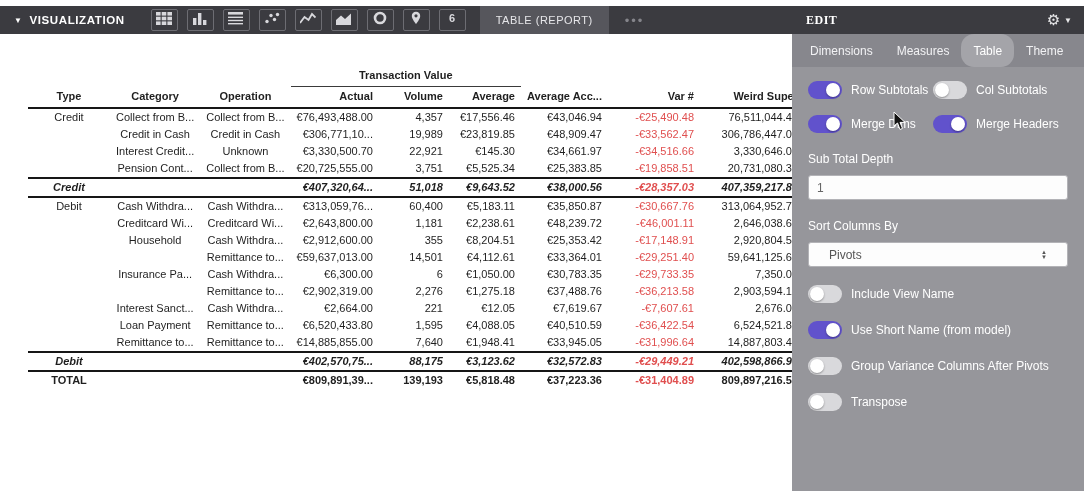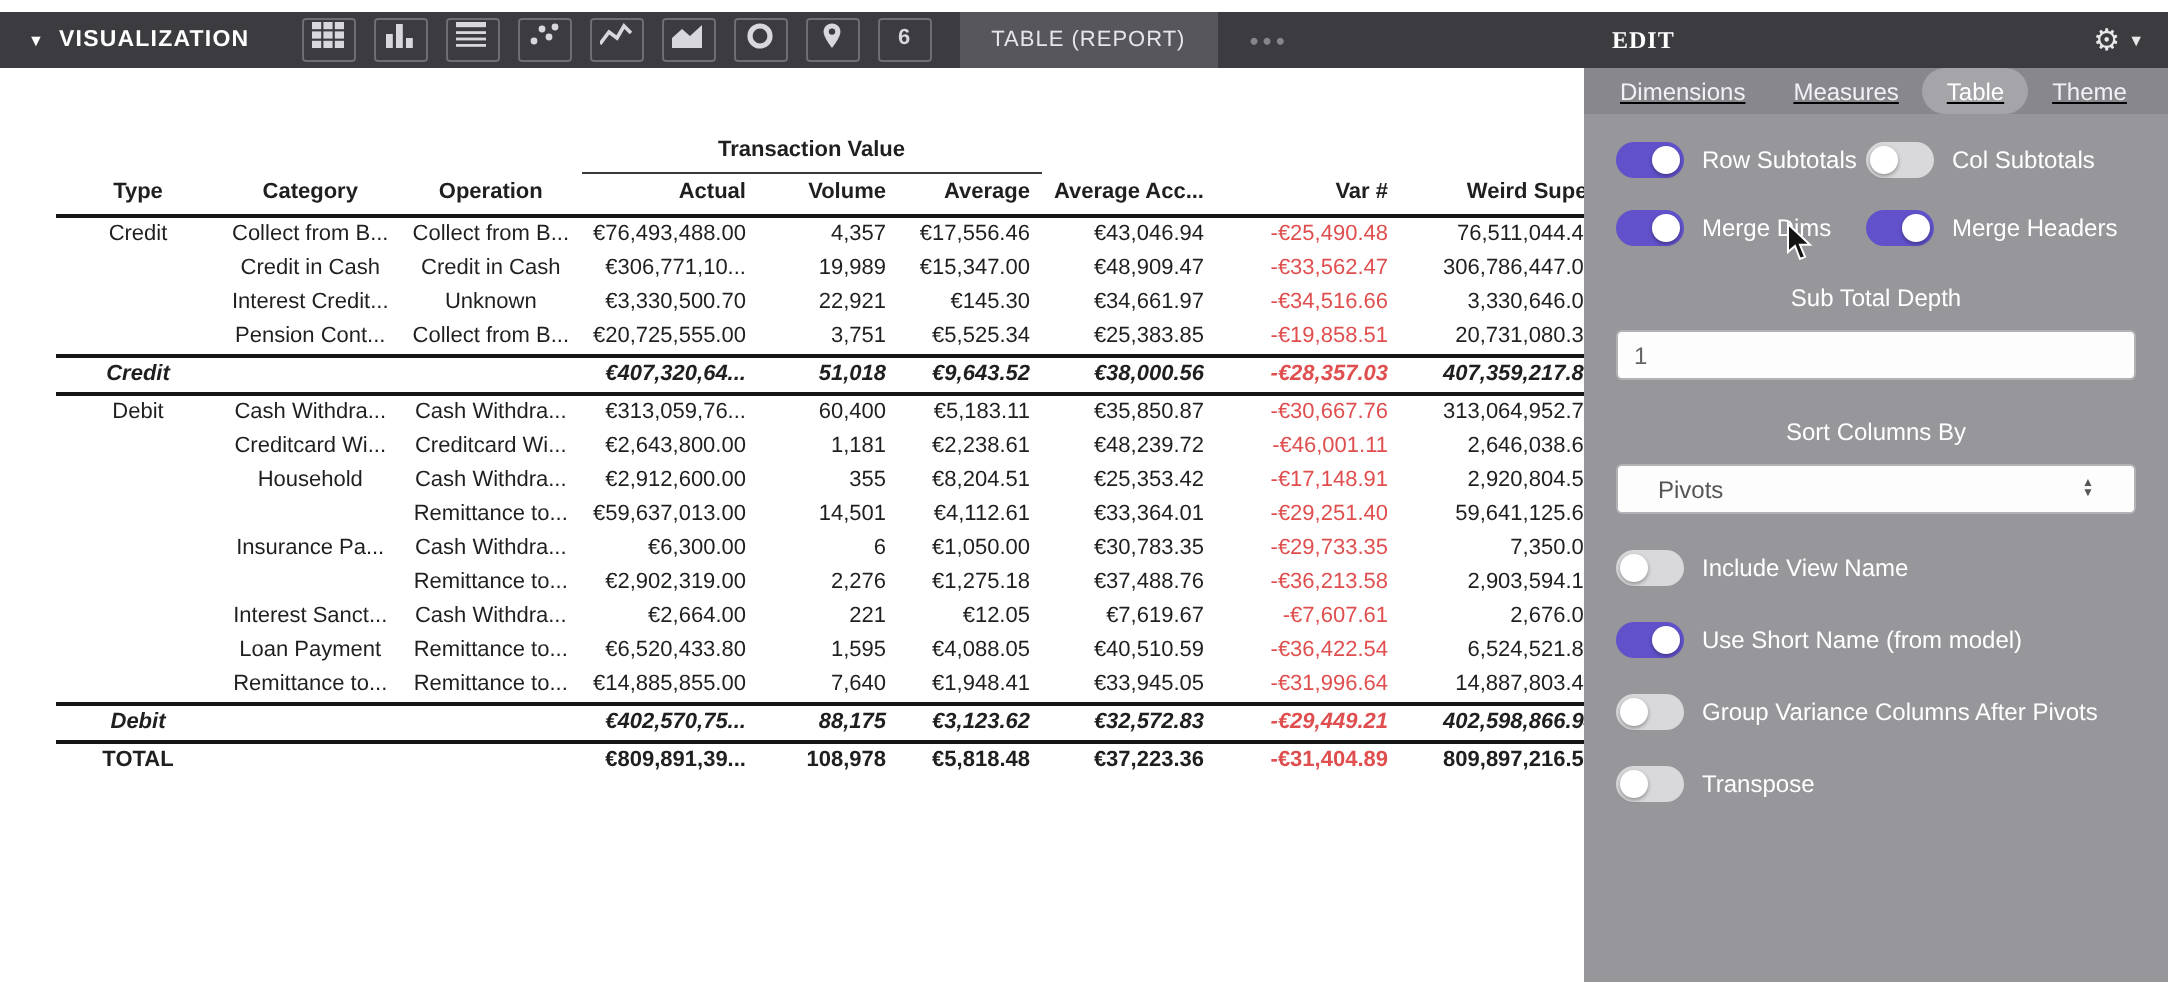--- a/index.html
+++ b/index.html
@@ -37,38 +37,38 @@
 
   
   .edit-panel { position: absolute; left: 792px; top: 6px; width: 292px; height: 485px;
     background: #96969b; }
   .edit-header { height: 28px; background: #3b3b40; display: flex; align-items: center;
     justify-content: space-between; padding: 0 12px 0 14px; font-family: Liberation Serif, serif; }
   .edit-title { color: #fff; font-weight: bold; font-size: 12px; letter-spacing: .5px; }
   .gear-wrap { color: #e8e8ea; font-size: 15px; display: flex; align-items: center; gap: 4px;
     cursor: pointer; }
   .gear-caret { font-size: 8px; }
-  .edit-tabs { height: 23px; background: #87878d; display: flex; align-items: stretch;
-    padding-left: 6px; text-decoration: underline; }
+  .edit-tabs { height: 33px; background: #87878d; display: flex; align-items: stretch;
+    padding-left: 6px; }
   .etab { display: flex; align-items: center; padding: 0 12px; color: #f2f2f4;
     font-size: 12px; cursor: pointer; }
   .etab.active { background: #a4a4a9; color: #fff; border-radius: 13px; }
   .panel-body { padding: 14px 16px 0 16px; }
   .toggle-grid { display: grid; grid-template-columns: 1fr 1.08fr; row-gap: 16px; }
   .toggle-row { display: flex; align-items: center; gap: 9px; }
   .switch { width: 34px; height: 18px; border-radius: 9px; position: relative;
     flex: 0 0 auto; cursor: pointer; }
   .switch.on { background: #6152cc; }
   .switch.off { background: #d9d9dc; }
   .knob { position: absolute; top: 2px; width: 14px; height: 14px; border-radius: 50%;
     background: #fff; box-shadow: 0 1px 2px rgba(0,0,0,.35); }
   .switch.on .knob { right: 2px; }
   .switch.off .knob { left: 2px; }
   .tlabel { color: #fff; font-size: 12px; }
-  .field-label { color: #fff; font-size: 12px; margin: 19px 0 9px; text-align: center; }
+  .field-label { color: #fff; font-size: 12px; margin: 19px 0 9px; }
   .text-input { width: 100%; height: 25px; border: 1px solid #b3b3b7; border-radius: 3px;
     background: #fdfdfd; font: 12px "Liberation Sans", sans-serif; color: #666; padding: 0 8px; }
   .select-box { width: 100%; height: 25px; border: 1px solid #b3b3b7; border-radius: 3px;
     background: #fdfdfd; display: flex; align-items: center; justify-content: space-between;
     padding: 0 20px; font-size: 12px; color: #555; cursor: pointer; }
   .stepper { display: flex; flex-direction: column; line-height: 5px; font-size: 6px;
     color: #555; }
   .toggle-list { }
   .toggle-list .toggle-row { margin-top: 18px; }
 
@@ -201,21 +201,21 @@
           <td class="num">€43,046.94</td>
           <td class="num varneg">-€25,490.48</td>
           <td class="num">76,511,044.46</td>
         </tr>
         <tr class="data">
           <td class="left"></td>
           <td class="left">Credit in Cash</td>
           <td class="left">Credit in Cash</td>
           <td class="num">€306,771,10...</td>
           <td class="num">19,989</td>
-          <td class="num">€15,347.00</td>
+          <td class="num">€23,819.85</td>
           <td class="num">€48,909.47</td>
           <td class="num varneg">-€33,562.47</td>
           <td class="num">306,786,447.00</td>
         </tr>
         <tr class="data">
           <td class="left"></td>
           <td class="left">Interest Credit...</td>
           <td class="left">Unknown</td>
           <td class="num">€3,330,500.70</td>
           <td class="num">22,921</td>
@@ -354,21 +354,21 @@
           <td class="num">€3,123.62</td>
           <td class="num">€32,572.83</td>
           <td class="num varneg">-€29,449.21</td>
           <td class="num">402,598,866.94</td>
         </tr>
         <tr class="total">
           <td class="left">TOTAL</td>
           <td class="left"></td>
           <td class="left"></td>
           <td class="num">€809,891,39...</td>
-          <td class="num">108,978</td>
+          <td class="num">139,193</td>
           <td class="num">€5,818.48</td>
           <td class="num">€37,223.36</td>
           <td class="num varneg">-€31,404.89</td>
           <td class="num">809,897,216.58</td>
         </tr>
       </tbody>
     </table>
 
   <div class="edit-panel">
     <div class="edit-header">

